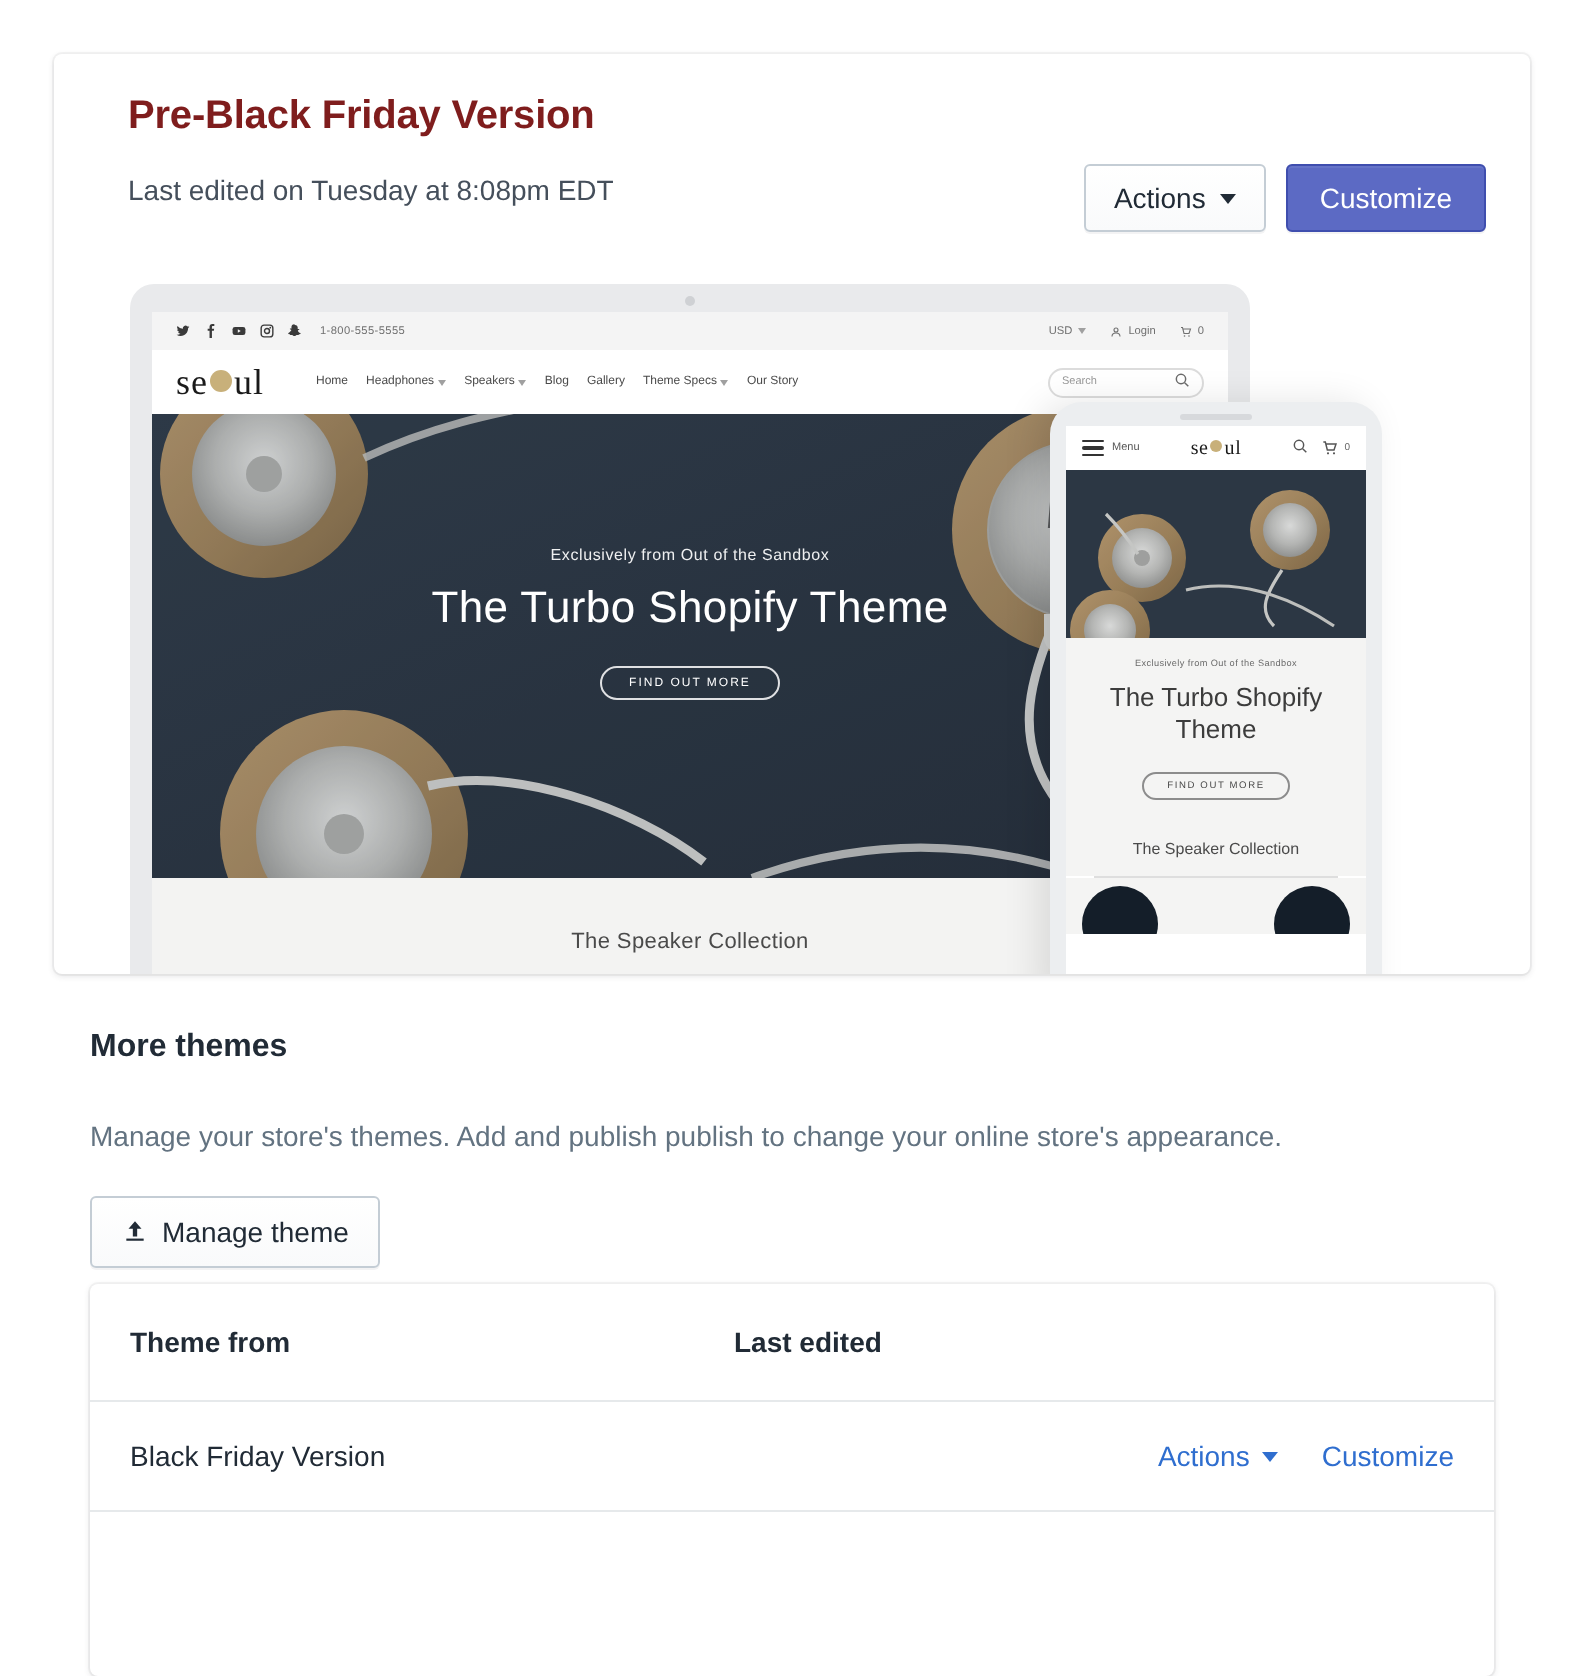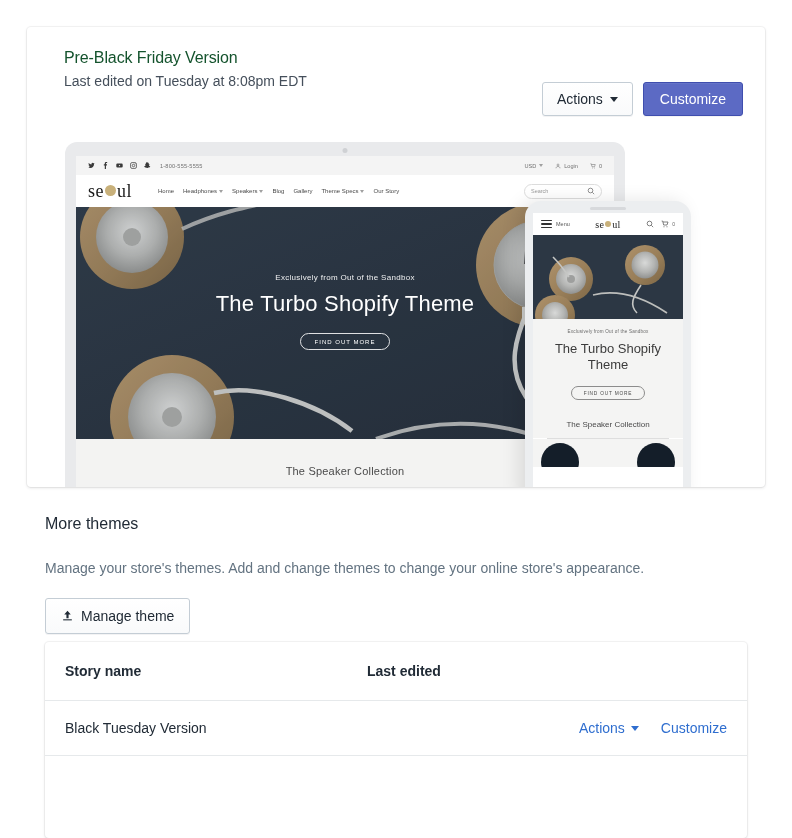--- a/index.html
+++ b/index.html
@@ -33,32 +33,32 @@
     box-shadow: 0 0 0 1px rgba(63,63,68,0.05), 0 1px 3px 0 rgba(63,63,68,0.15);
     overflow: hidden;
   }
   .card-head {
     position: relative;
     height: 60px;
     padding: 20px 24px 0 37px;
     box-sizing: border-box;
   }
   .card-title {
-    font-size: 16px;
-    font-weight: normal;
-    color: #14532d;
+    font-size: 20px;
+    font-weight: bold;
+    color: #7f1d1d;
     letter-spacing: -0.1px;
     line-height: 22px;
     margin: 0;
   }
   .card-sub {
     font-size: 14px;
     color: #454f5b;
     line-height: 20px;
-    margin-top: 2px;
+    margin-top: 16px;
   }
   .head-actions {
     position: absolute;
     right: 22px;
     top: 55px;
     display: flex;
     gap: 10px;
     align-items: center;
   }
   .btn {
@@ -369,21 +369,21 @@
 
   
   .more {
     position: absolute;
     left: 27px;
     top: 512px;
     width: 738px;
   }
   .more-title {
     font-size: 16px;
-    font-weight: normal;
+    font-weight: bold;
     color: #212b36;
     margin: 0 0 0 18px;
     line-height: 24px;
   }
   .more-desc {
     font-size: 14px;
     color: #637381;
     margin: 22px 0 0 18px;
     line-height: 20px;
   }
@@ -703,41 +703,41 @@
             <span class="m-prod" style="left:8px"></span>
             <span class="m-prod" style="left:104px"></span>
           </div>
         </div>
       </div>
     </div>
   </div>
 
   <div class="more">
     <div class="more-title">More themes</div>
-    <div class="more-desc">Manage your store's themes. Add and change themes to change your online store's appearance.</div>
+    <div class="more-desc">Manage your store's themes. Add and publish publish to change your online store's appearance.</div>
     <div class="upload-wrap">
       <button class="btn btn-default btn-upload">
         <span class="up-icon">
           <svg width="13" height="13" viewBox="0 0 24 24">
               <path d="M12 3l-6 7h4v7h4v-7h4z" fill="#212b36"></path>
               <rect x="4" y="19" width="16" height="2" fill="#212b36"></rect>
             </svg>
         </span>
         <span>Manage theme</span>
       </button>
     </div>
   </div>
 
   <div class="table-card">
     <div class="t-row t-head">
-      <span class="c-name">Story name</span>
+      <span class="c-name">Theme from</span>
       <span class="c-edited">Last edited</span>
     </div>
     <div class="t-row t-body">
-      <span class="c-name">Black Tuesday Version</span>
+      <span class="c-name">Black Friday Version</span>
       <span class="c-actions">
         <span class="link">
           <span>Actions</span>
           <span class="caret-blue"></span>
         </span>
         <span class="link">Customize</span>
       </span>
     </div>
   </div>
 

